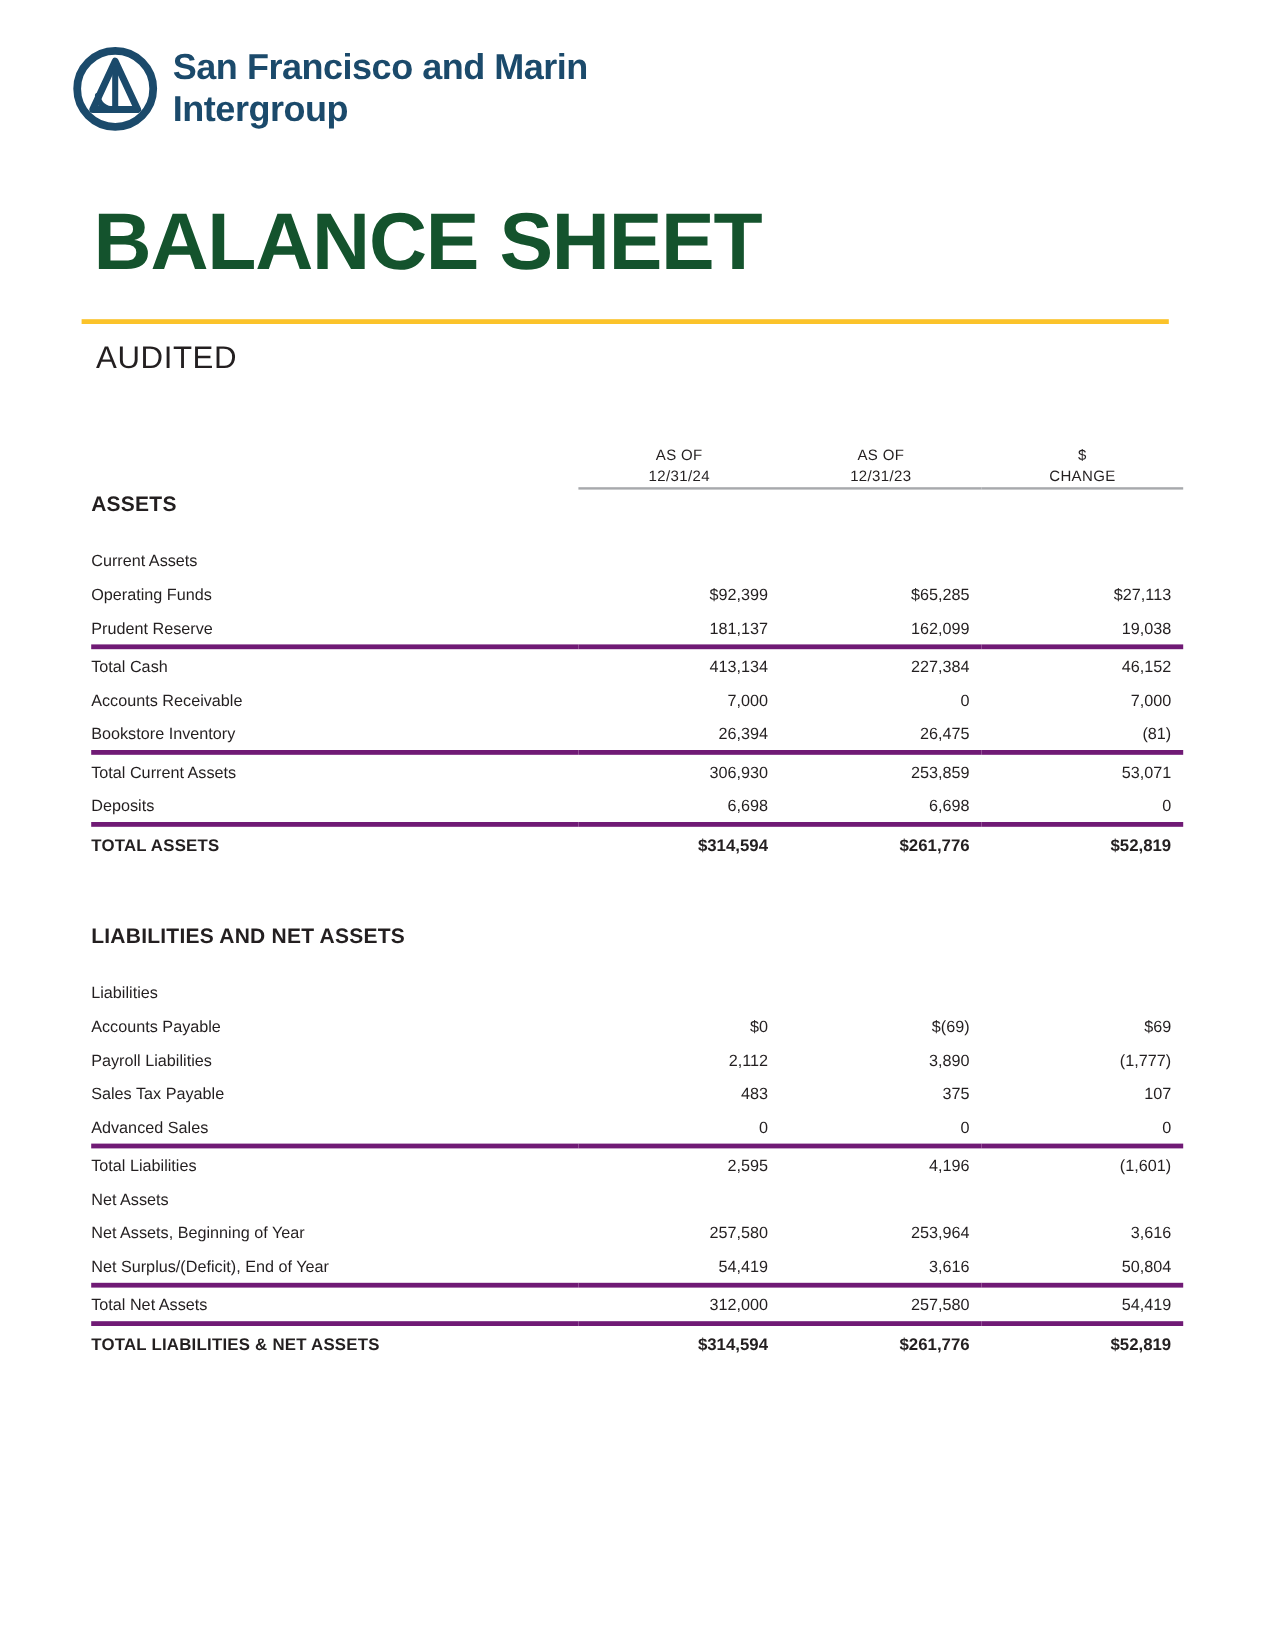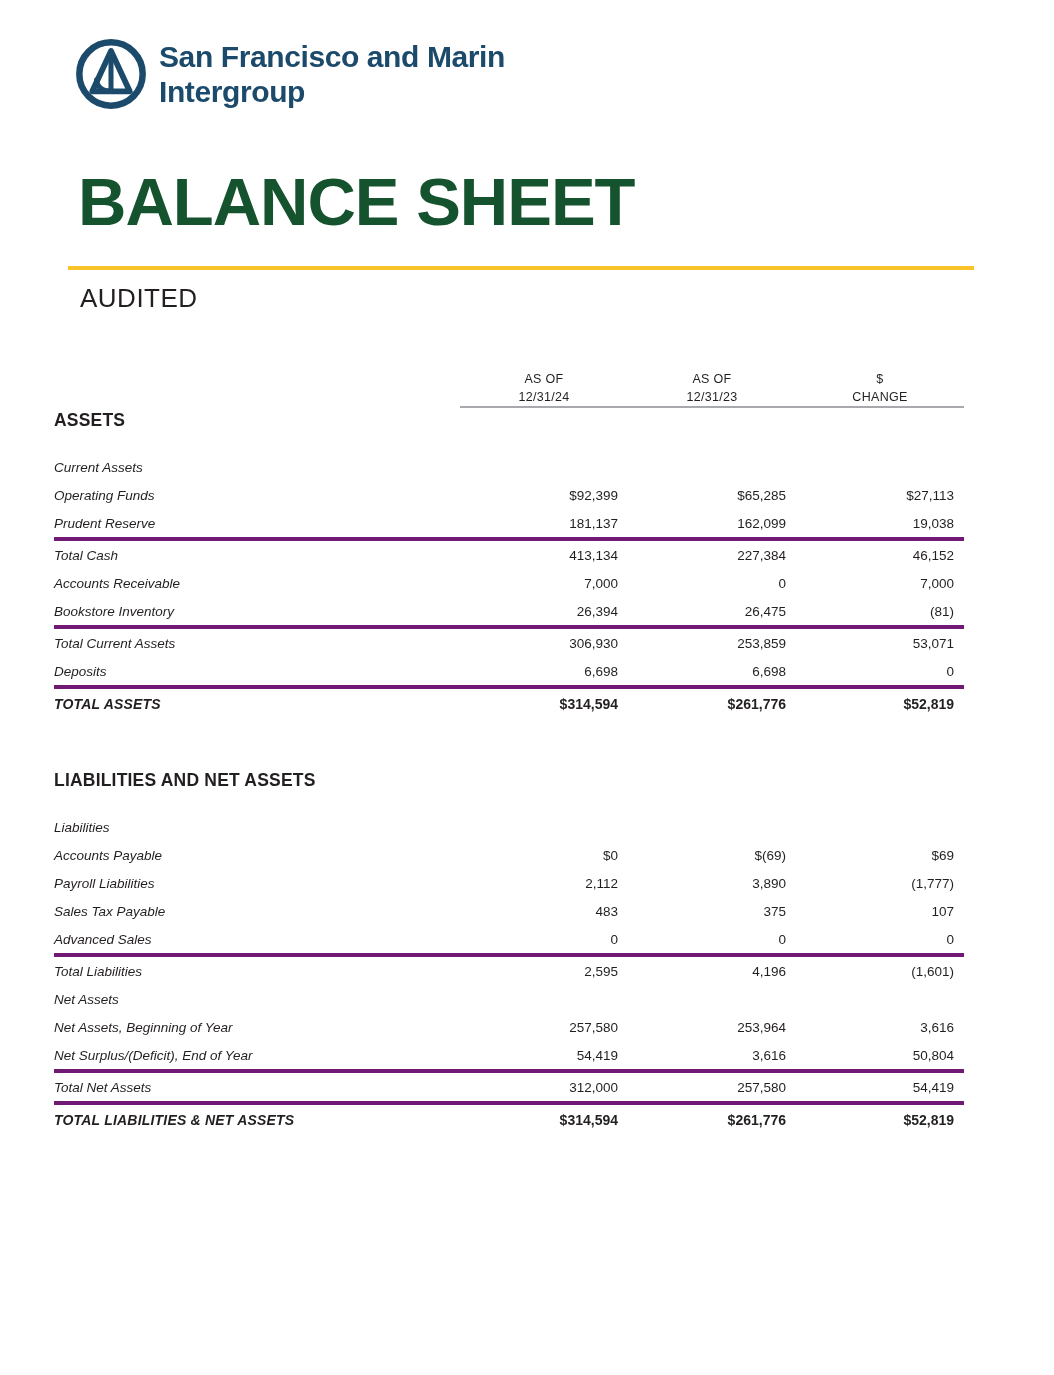--- a/index.html
+++ b/index.html
@@ -18,21 +18,21 @@
   .page {
     position: relative;
     width: 1054px;
     height: 1375px;
     box-sizing: border-box;
   }
 
   
   .logo-block {
     position: absolute;
-    left: 75px;
+    left: 60px;
     top: 38px;
     display: flex;
     align-items: center;
   }
   .logo-mark {
     width: 72px;
     height: 72px;
     flex: 0 0 auto;
     margin-right: 12px;
   }
@@ -70,21 +70,21 @@
     left: 80px;
     top: 283px;
     font-size: 26px;
     letter-spacing: 0.5px;
     color: #231f20;
   }
 
   
   .sheet {
     position: absolute;
-    left: 54px;
+    left: 76px;
     top: 370px;
     width: 910px;
   }
   table.fin {
     width: 910px;
     border-collapse: collapse;
     font-size: 13.5px;
     color: #231f20;
   }
   table.fin td, table.fin th {
@@ -123,21 +123,21 @@
   tr.row td {
     padding-top: 6.5px;
     padding-bottom: 6.5px;
     font-size: 13.5px;
   }
   tr.row td.num {
     text-align: right;
     padding-right: 10px;
     font-variant-numeric: tabular-nums;
   }
-  td.lbl { padding-left: 0; font-style: italic; }
+  td.lbl { padding-left: 0; }
   .ind1 { padding-left: 26px; }
   tr.total td { font-weight: bold; font-size: 14px; }
   tr.total td.lbl { letter-spacing: 0.2px; }
 
   
   tr.lineabove td.num, tr.lineabove td.lbl { border-top: 4px solid #701a75; }
 </style>
 </head>
 <body>
 

